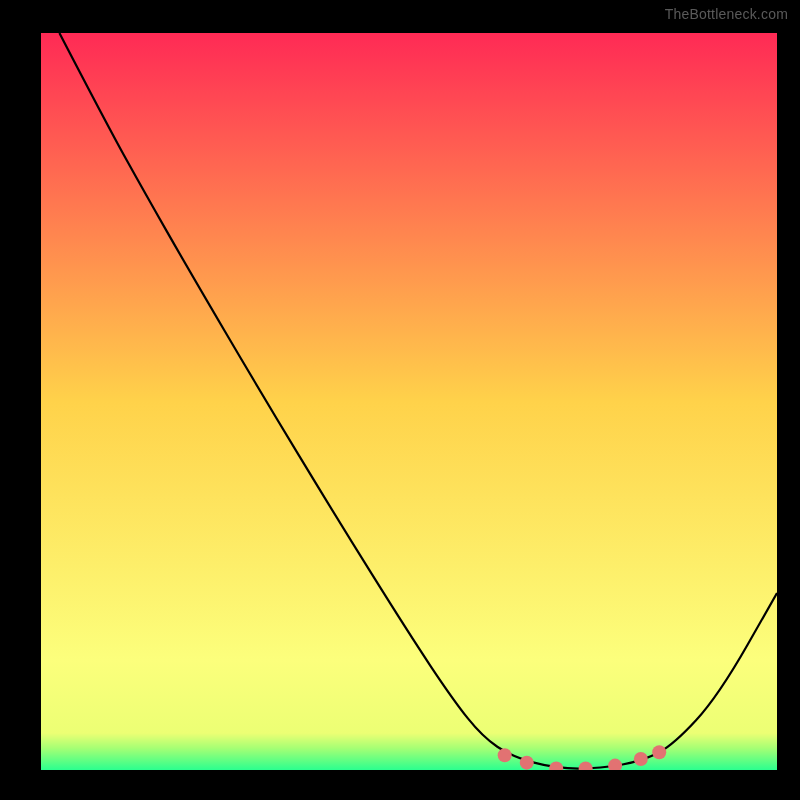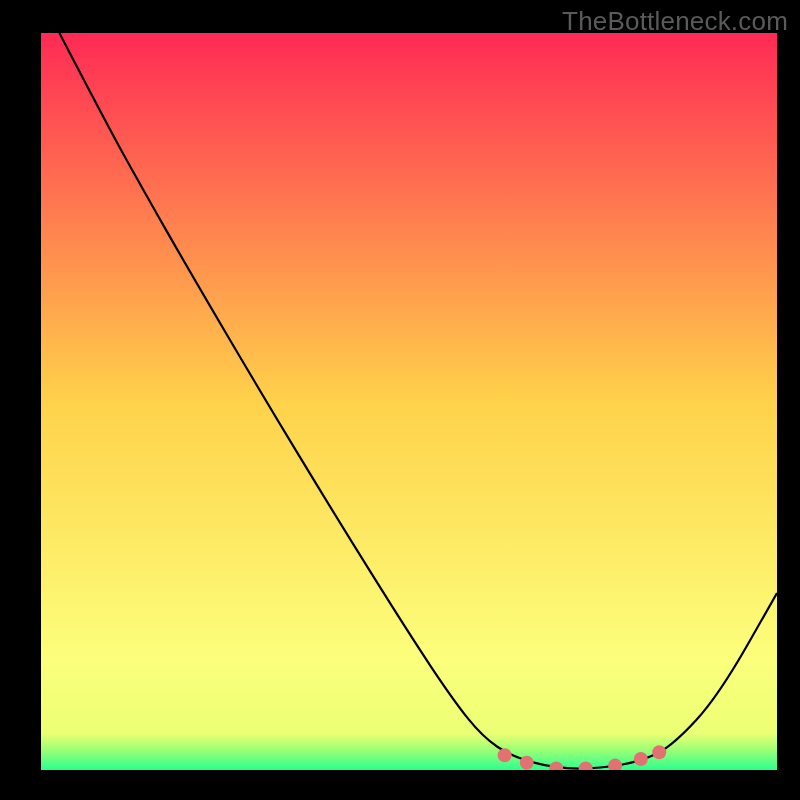--- a/index.html
+++ b/index.html
@@ -14,21 +14,21 @@
   .stage {
     position: absolute;
     left: 0; top: 0;
     width: 800px; height: 800px;
   }
   .watermark {
     position: absolute;
     top: 6px;
     right: 12px;
     font-family: Arial, Helvetica, sans-serif;
-    font-size: 26px;
+    font-size: 14px;
     color: #5a5a5a;
     font-weight: 500;
     letter-spacing: 0.2px;
   }
 </style>
 </head>
 <body>
 
 <div class="stage">
   <svg id="chart-svg" width="800" height="800" viewBox="0 0 800 800" preserveAspectRatio="none">

